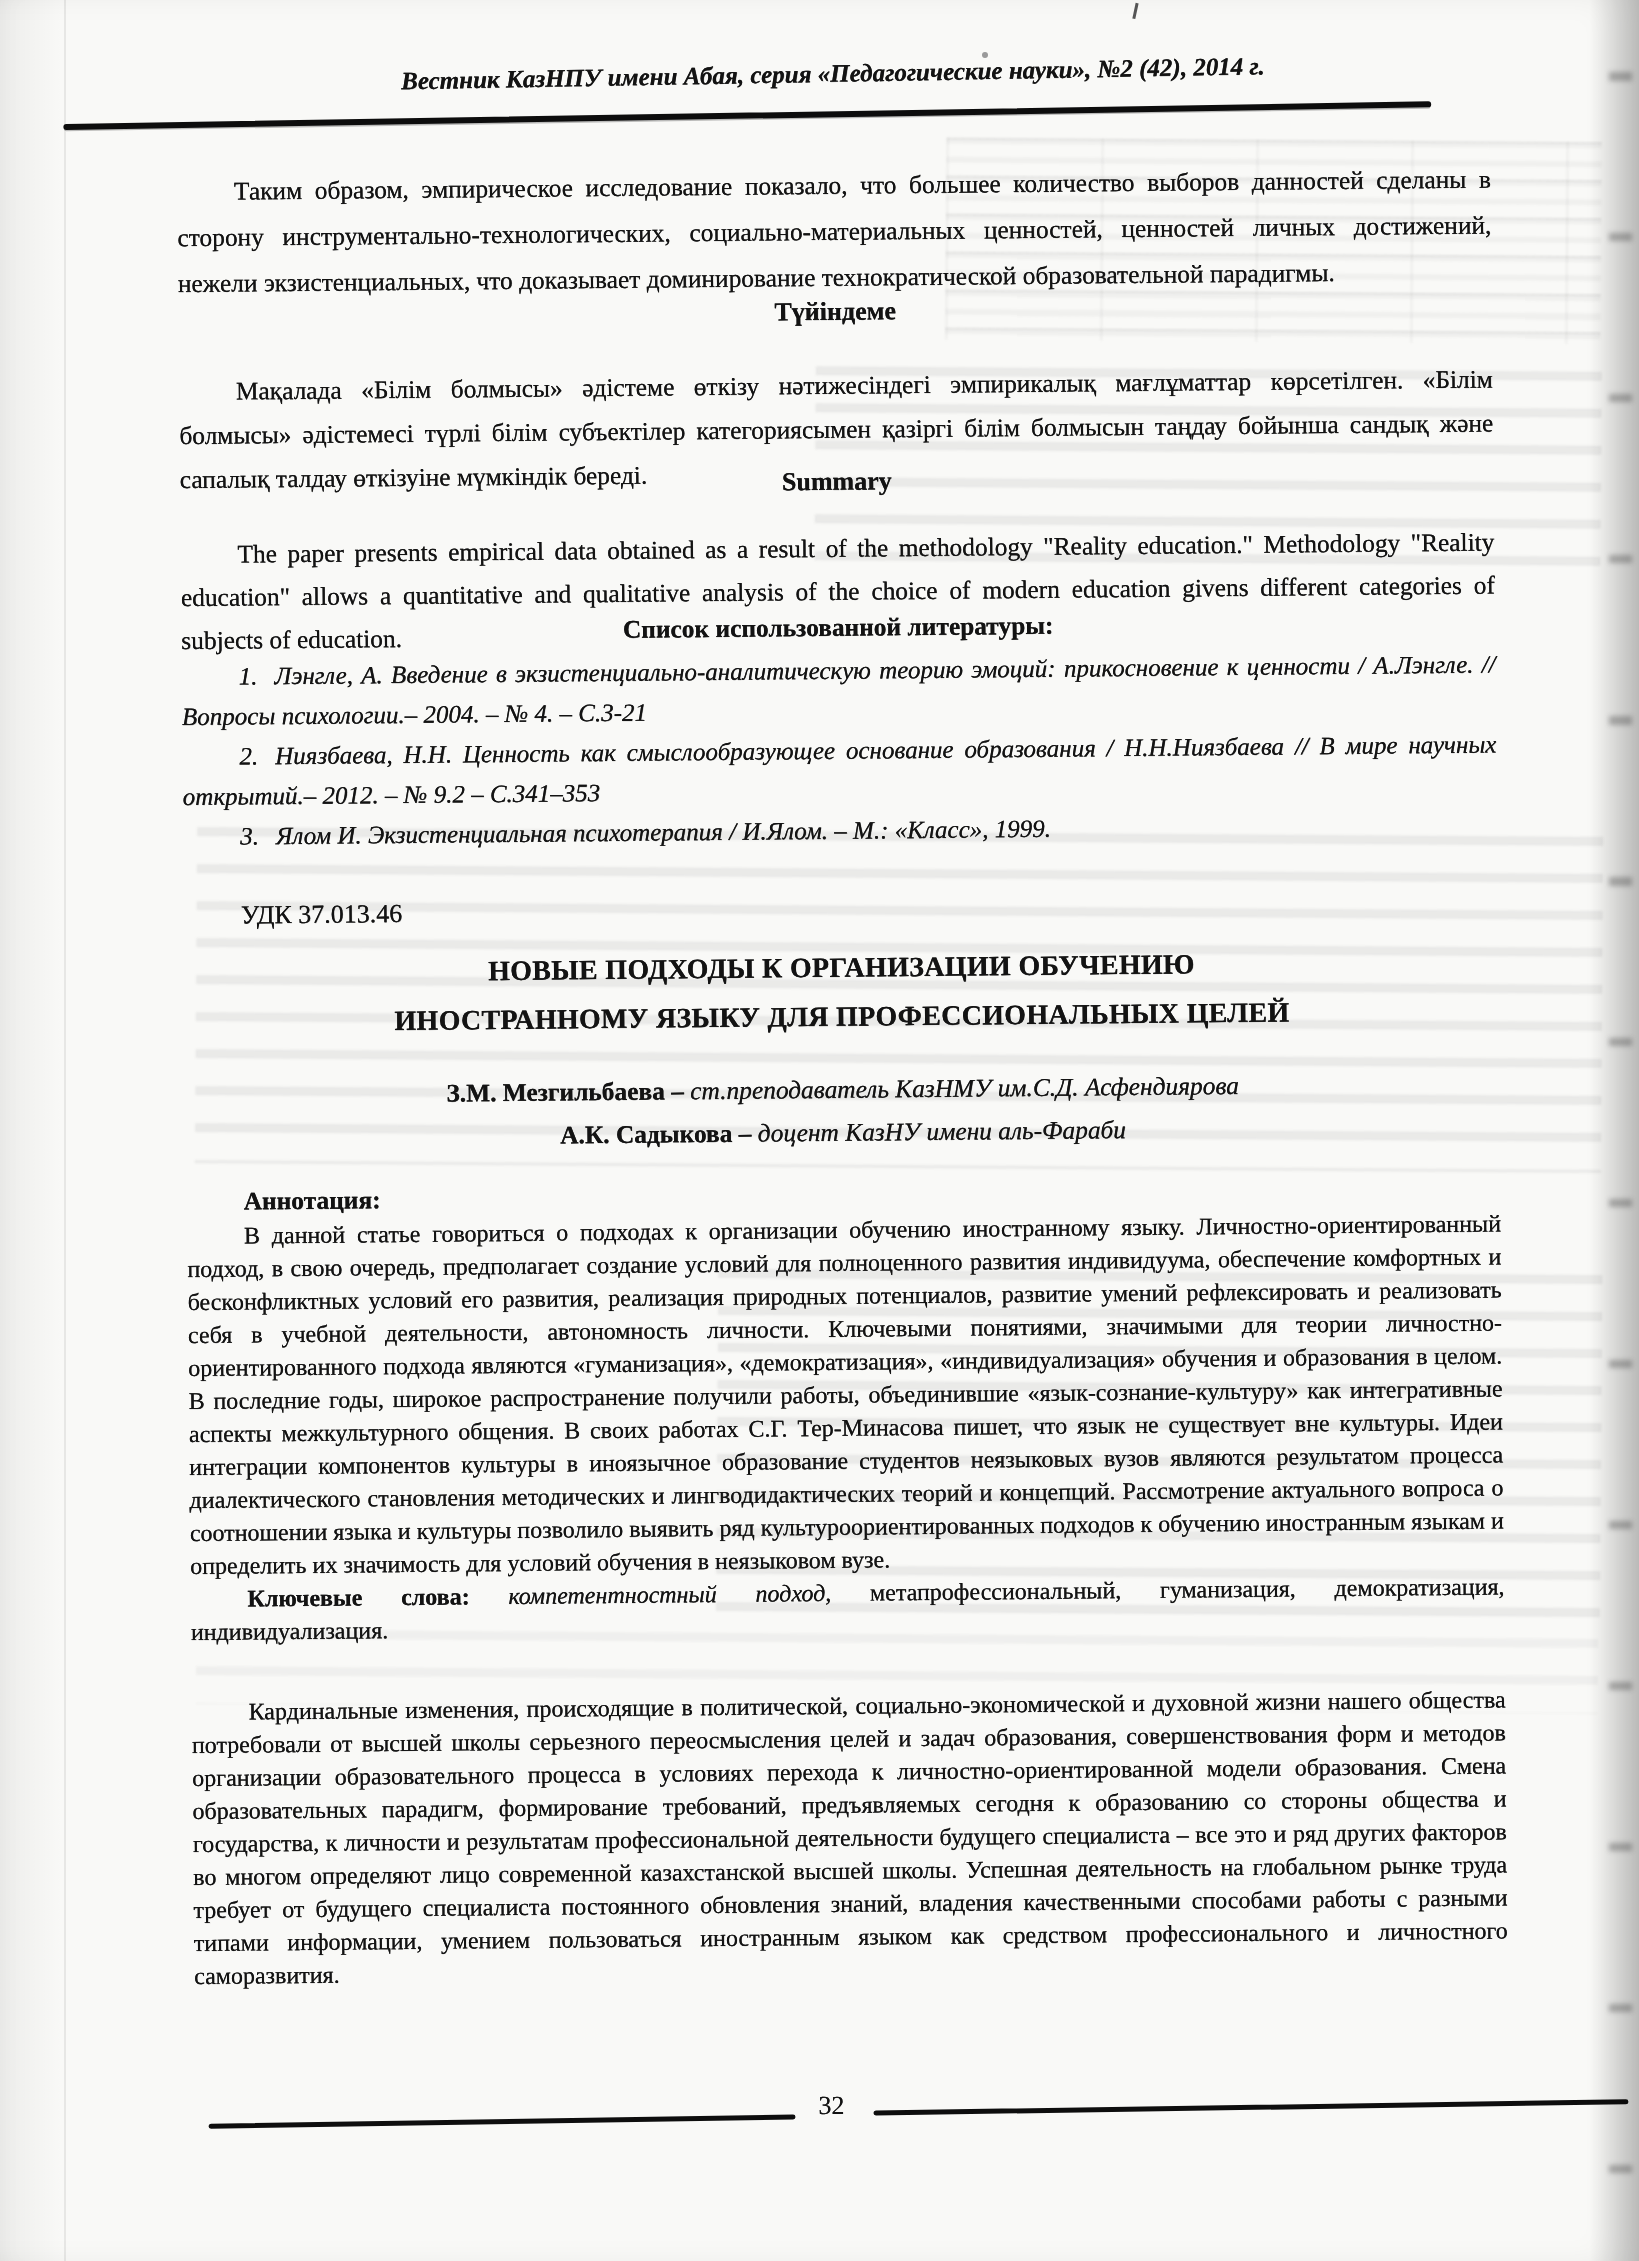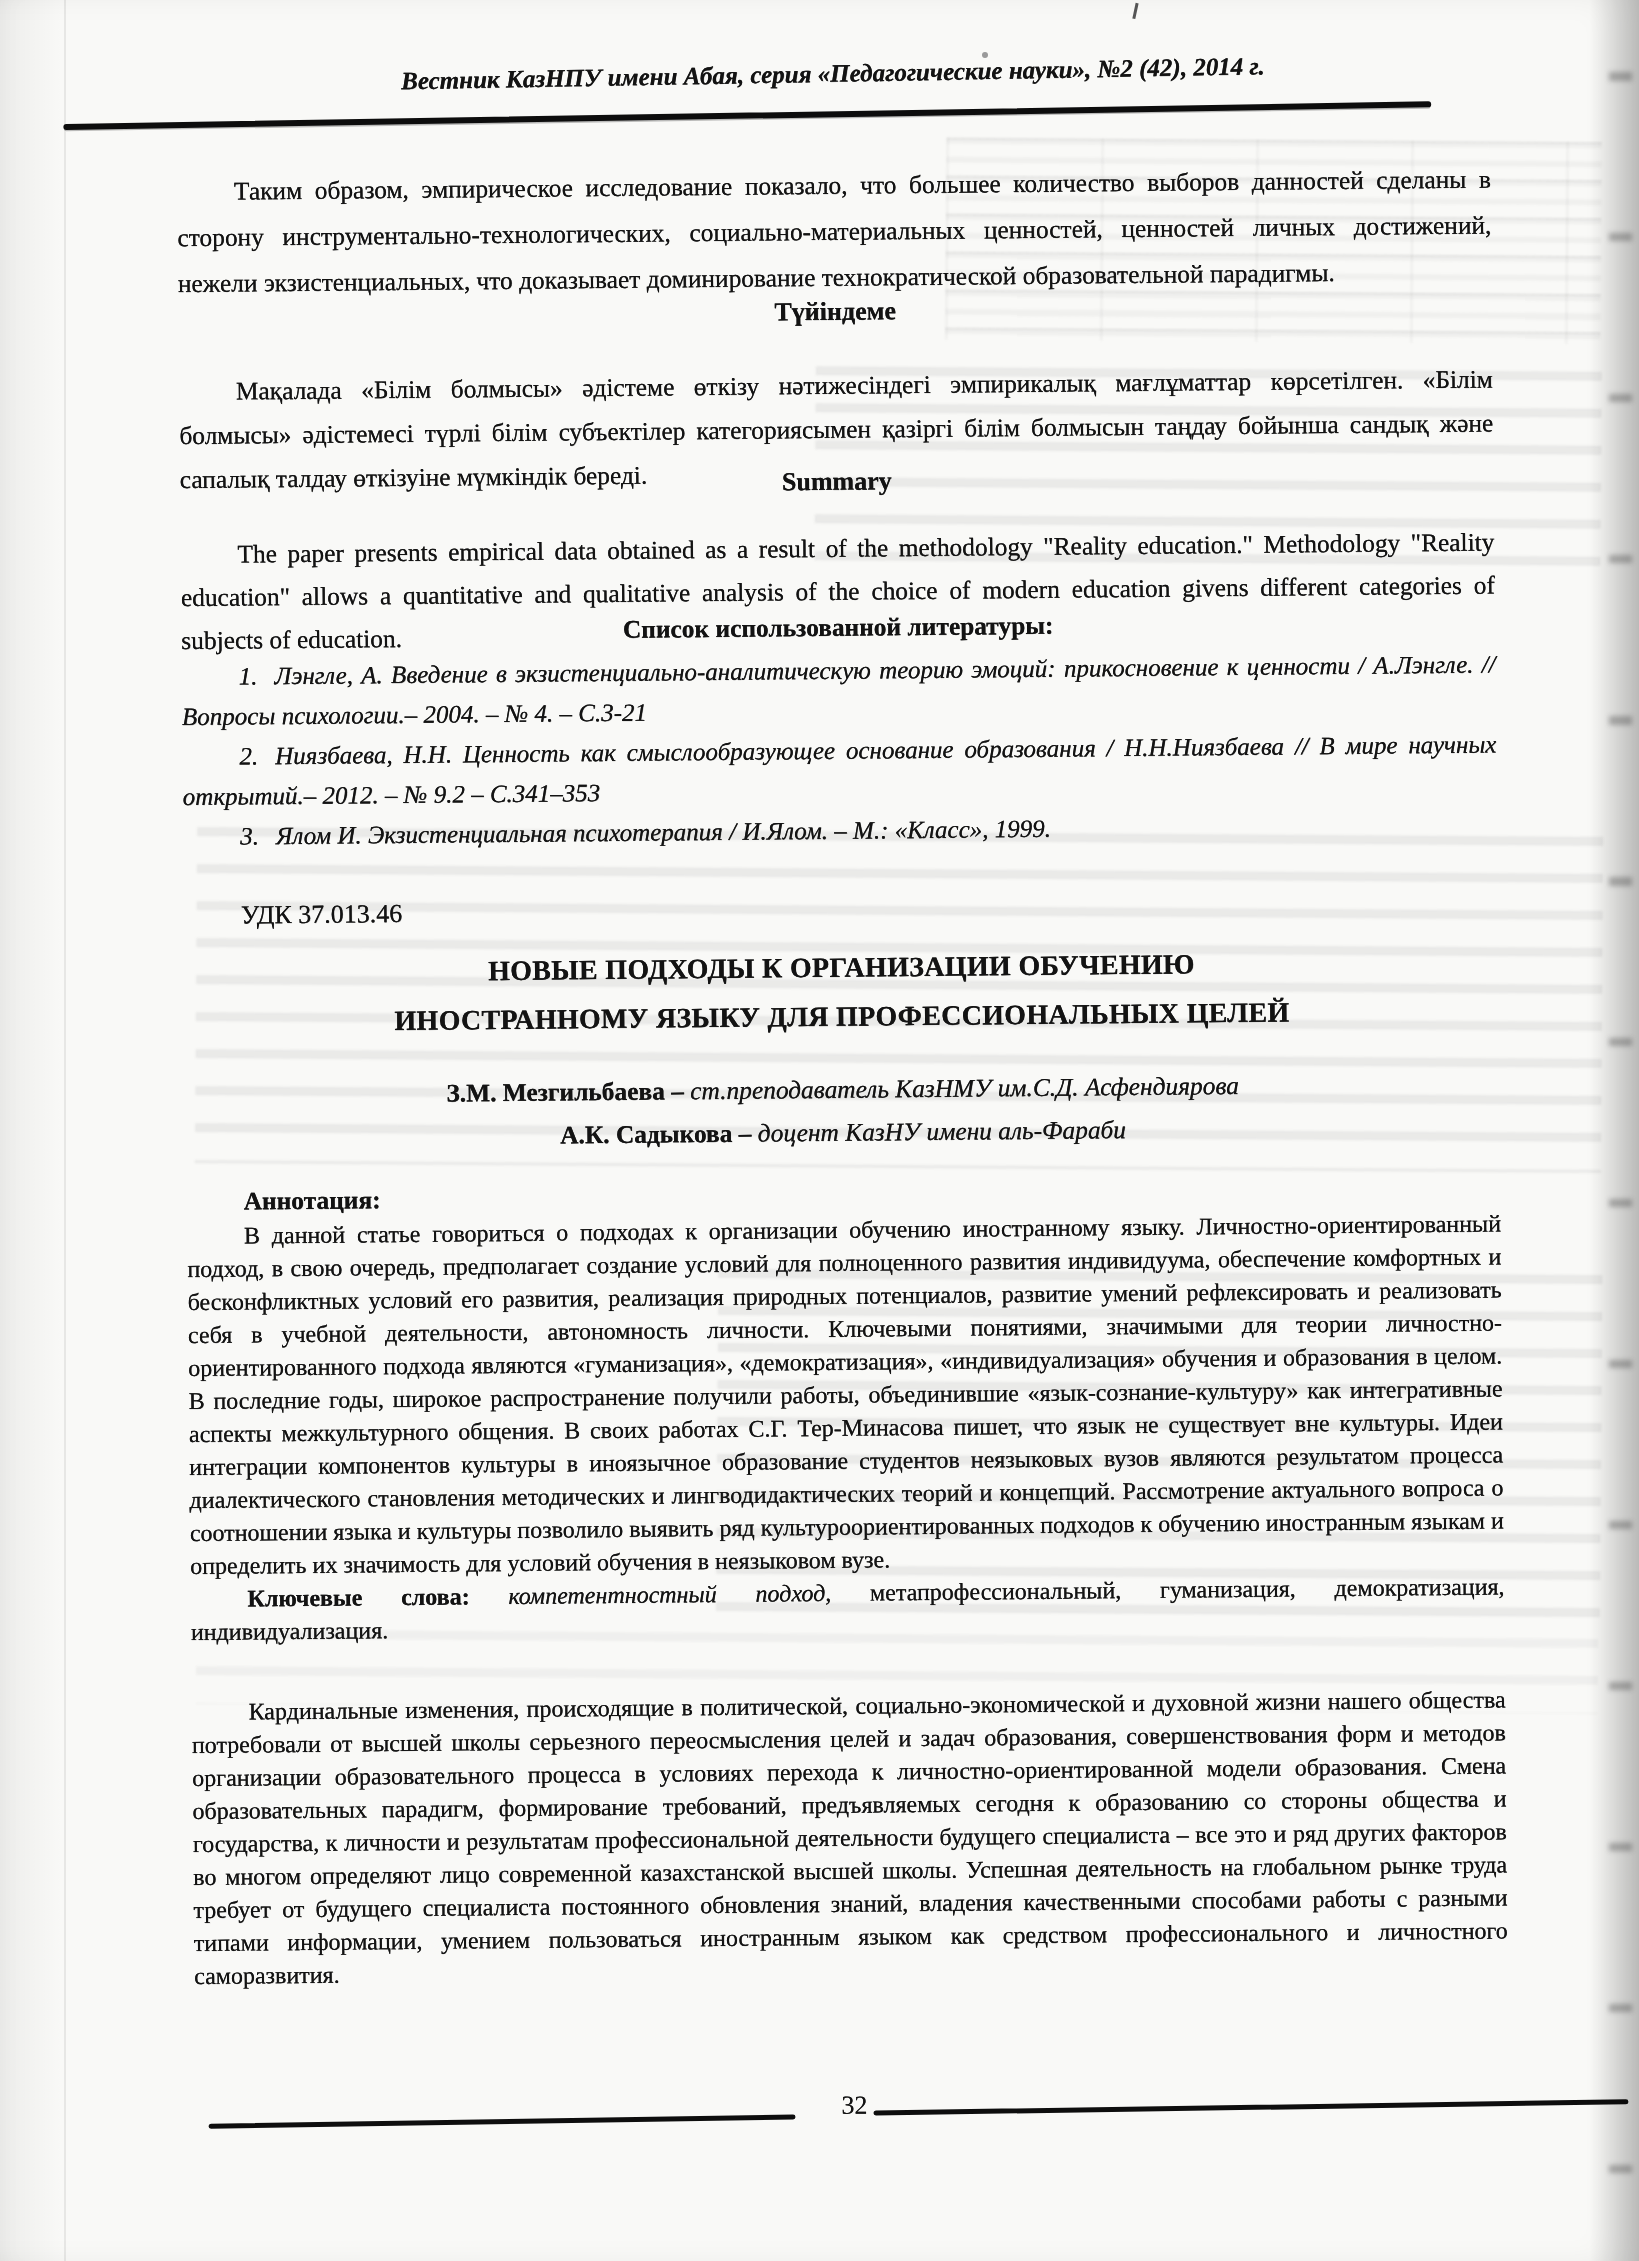--- a/index.html
+++ b/index.html
@@ -61,21 +61,21 @@
   .title-2{top:1001px;font-size:28px;font-weight:bold;letter-spacing:0.3px;}
   .authors{top:1068px;font-size:25.4px;line-height:43px;}
   .ann-label{top:1181px;font-size:25.4px;font-weight:bold;}
   .flow{top:1214px;font-size:24px;line-height:33px;}
   .flow p{margin:0;}
   .flow .body-par{margin-top:47px;}
   .kw-label{font-weight:bold;}
   .footer-rule{position:absolute;height:4.6px;background:#0e0e0e;border-radius:2.6px;}
   .footer-left{left:199px;top:2116px;width:587px;transform:rotate(-.35deg);}
   .footer-right{left:864px;top:2109px;width:755px;transform:rotate(-.3deg);}
-  .page-num{position:absolute;left:786px;top:2091px;width:72px;text-align:right;font-size:26px;
+  .page-num{position:absolute;left:786px;top:2091px;width:72px;text-align:center;font-size:26px;
     text-shadow:0 0 0.4px rgba(0,0,0,.75);}
 </style>
 </head>
 <body>
 
 <div class="page">
 
   <div class="ghost ghost-table" style="left:946px;top:140px;width:655px;height:202px;"></div>
   <div class="ghost ghost-rows" style="left:815px;top:369px;width:786px;height:215px;"></div>
   <div class="ghost ghost-rows" style="left:196px;top:832px;width:1406px;height:336px;"></div>

